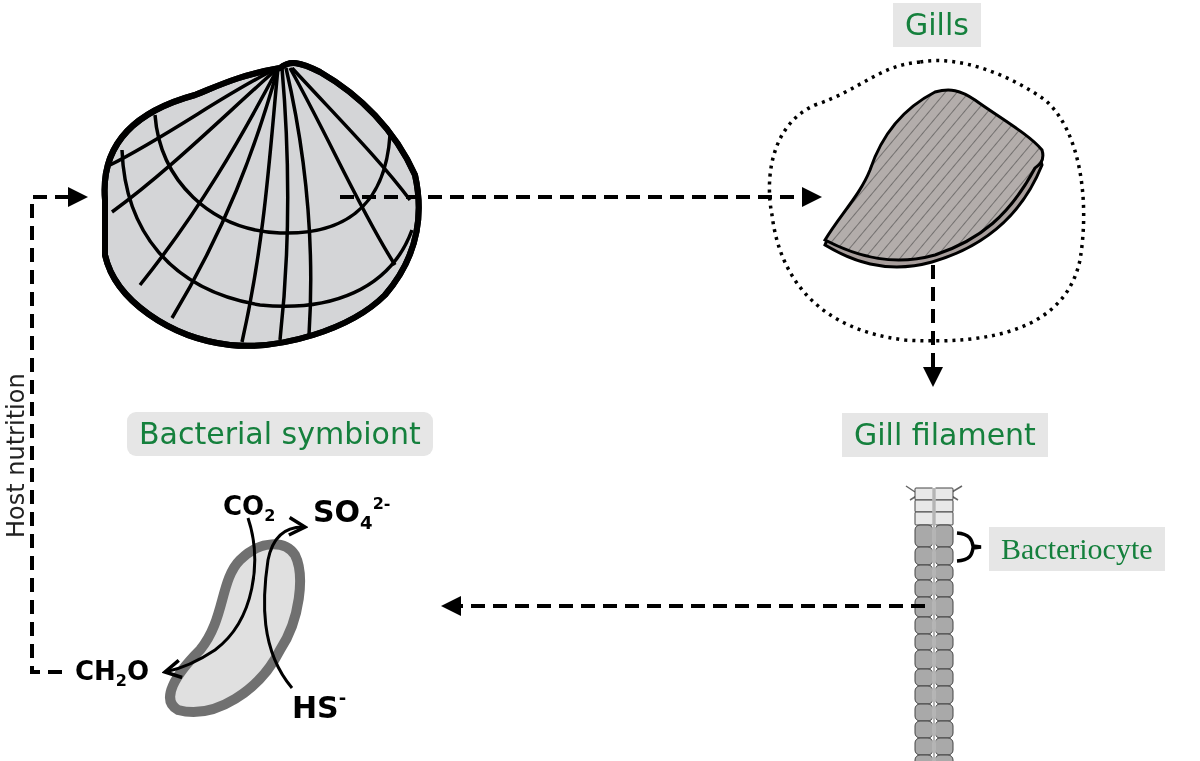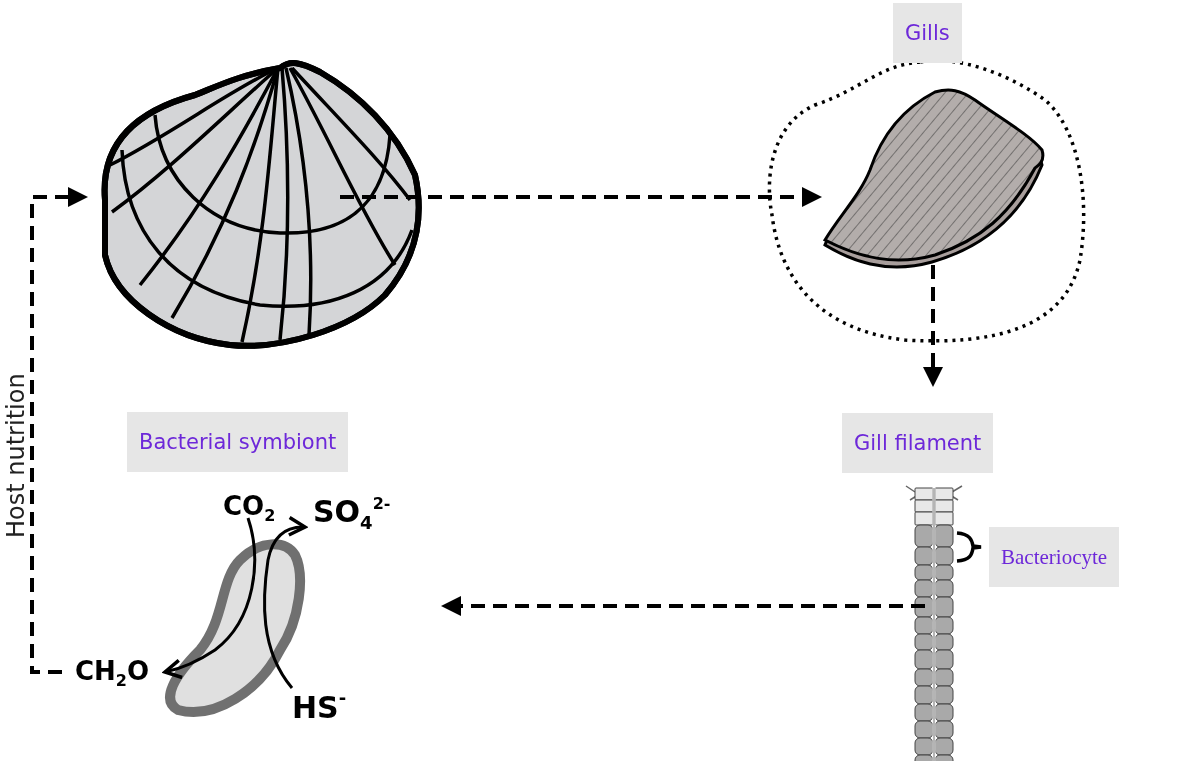--- a/index.html
+++ b/index.html
@@ -1,18 +1,18 @@
 <!DOCTYPE html>
 <html><head>
   <meta charset="utf-8">
   <style>
     html, body { margin: 0; padding: 0; background: #ffffff; }
     body { width: 1200px; height: 761px; position: relative; overflow: hidden; font-family: "DejaVu Sans", sans-serif; }
     #diagram { position: absolute; left: 0; top: 0; width: 1200px; height: 761px; }
-    .label-box { position: absolute; background: #e6e6e6; color: #6d28d9; font-family: "DejaVu Sans", sans-serif; font-size: 21px; line-height: 44px; padding: 8px 12px; white-space: nowrap; }
+    .label-box { position: absolute; background: #e6e6e6; color: #15803d; font-family: "DejaVu Sans", sans-serif; font-size: 30px; line-height: 44px; padding: 0 12px; white-space: nowrap; }
     .vlabel { position: absolute; left: 0; top: 0; font-family: "DejaVu Sans", sans-serif; font-size: 24px; color: #222; transform-origin: 0 0; white-space: nowrap; }
     .chem { font-family: "DejaVu Sans", sans-serif; font-weight: bold; fill: #000; }
   </style>
 </head>
 <body>
 
 <svg id="diagram" width="1200" height="761" viewBox="0 0 1200 761" xmlns="http://www.w3.org/2000/svg">
   <defs>
     <marker id="arrowhead" viewBox="0 0 10 10" refX="8" refY="5" markerWidth="5" markerHeight="5" orient="auto-start-reverse">
       <path d="M0,0 L10,5 L0,10 z" fill="#000"></path>
@@ -121,14 +121,14 @@
 
   <text class="chem" x="223" y="515" font-size="26"><tspan>CO</tspan><tspan font-size="16" dy="6">2</tspan></text>
   <text class="chem" x="313" y="522" font-size="30"><tspan>SO</tspan><tspan font-size="18" dy="7">4</tspan><tspan font-size="16" dy="-20">2-</tspan></text>
   <text class="chem" x="292" y="718" font-size="30"><tspan>HS</tspan><tspan font-size="18" dy="-14">-</tspan></text>
   <text class="chem" x="75" y="680" font-size="26"><tspan>CH</tspan><tspan font-size="16" dy="6">2</tspan><tspan dy="-6">O</tspan></text>
 </svg>
 
 <div class="label-box" style="left:893px; top:3px;">Gills</div>
 <div class="label-box" style="left:842px; top:413px;text-align:center;">Gill filament</div>
 <div class="label-box" style="left:989px; top:527px;font-family:Liberation Serif, serif;">Bacteriocyte</div>
-<div class="label-box" style="left:127px; top:412px;">Bacterial symbiont</div>
+<div class="label-box" style="left:127px; top:412px;border-radius:9px;">Bacterial symbiont</div>
 <div class="vlabel" style="transform: translate(2px, 538px) rotate(-90deg);">Host nutrition</div>
 
 </body></html>

